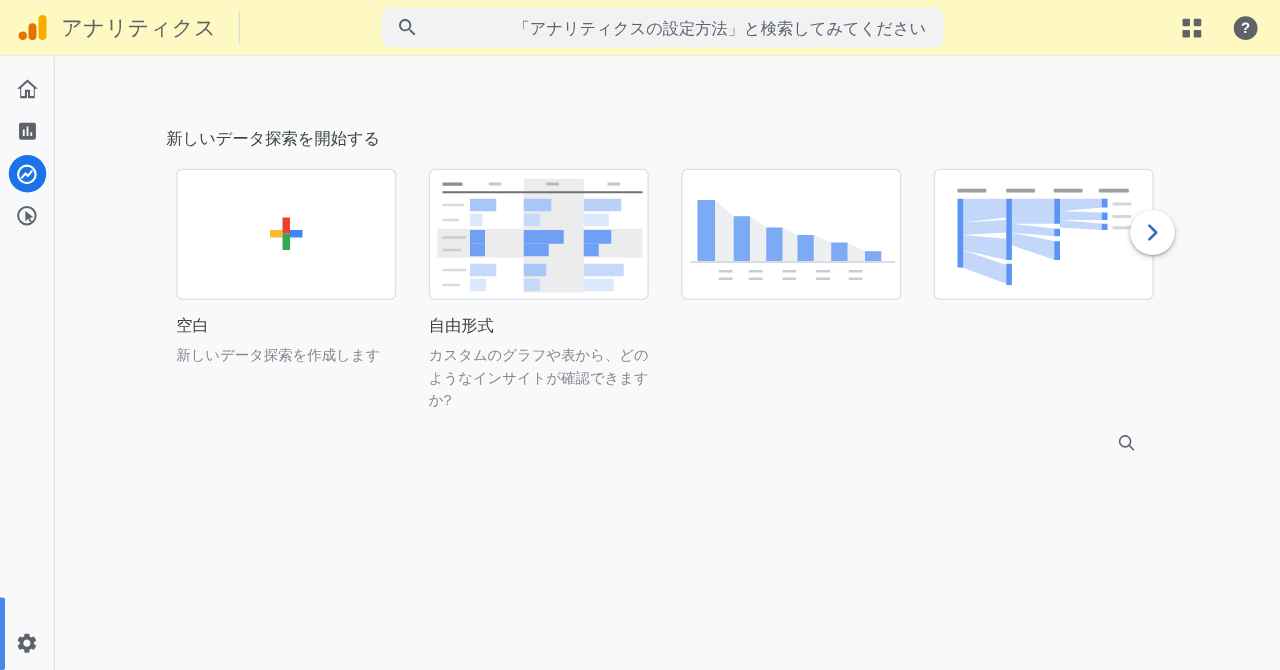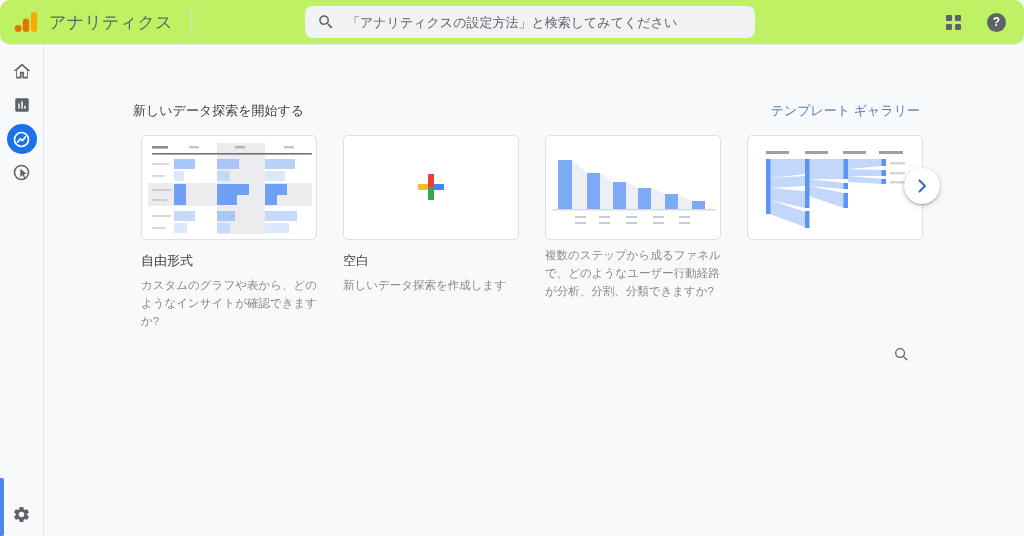--- a/index.html
+++ b/index.html
@@ -4,33 +4,33 @@
 <style>
   html,body{margin:0;padding:0;}
   body{
     width:1024px;height:536px;position:relative;overflow:hidden;
     background:#f8f9fa;
     font-family:"Liberation Sans","DejaVu Sans",sans-serif;
     -webkit-font-smoothing:antialiased;
   }
   
   .topbar{
-    position:absolute;top:0;left:0;right:0;height:44px;background:#bef264;
-    border-bottom:1px solid #e7e9ec;display:flex;align-items:center;z-index:6;border-radius:10px;
+    position:absolute;top:0;left:0;right:0;height:44px;background:#fef9c3;
+    border-bottom:1px solid #e7e9ec;display:flex;align-items:center;z-index:6;
   }
   .logo-wrap{display:flex;align-items:center;padding-left:14px;}
   .app-title{font-size:17px;color:#5f6368;margin-left:11px;letter-spacing:.3px;}
   .title-divider{width:1px;height:26px;background:#dadce0;margin-left:18px;}
   .searchbar{
     position:absolute;left:305px;top:6px;width:450px;height:32px;background:#f0f2f4;
     border-radius:8px;display:flex;align-items:center;padding:0 12px;box-sizing:border-box;
   }
   .search-input{
     flex:1;border:none;outline:none;background:transparent;font-size:13px;color:#5f6368;
-    margin-left:10px;font-family:inherit;
+    margin-left:10px;font-family:inherit;text-align:right;
   }
   .search-input::placeholder{color:#5f6368;opacity:1;}
   .topbar-right{position:absolute;right:18px;top:0;height:44px;display:flex;align-items:center;gap:26px;}
   .apps-grid{width:15px;height:15px;display:grid;grid-template-columns:6px 6px;grid-template-rows:6px 6px;gap:3px;cursor:pointer;}
   .apps-grid span{background:#5f6368;border-radius:1px;}
   .help-circle{
     width:19px;height:19px;border-radius:50%;background:#5f6368;color:#fff;font-size:12px;
     font-weight:bold;display:flex;align-items:center;justify-content:center;cursor:pointer;
   }
   
@@ -128,24 +128,36 @@
       <path fill="#5f6368" d="M19.14 12.94c.04-.3.06-.61.06-.94 0-.32-.02-.64-.07-.94l2.03-1.58c.18-.14.23-.41.12-.61l-1.92-3.32c-.12-.22-.37-.29-.59-.22l-2.39.96c-.5-.38-1.03-.7-1.62-.94l-.36-2.54c-.04-.24-.24-.41-.48-.41h-3.84c-.24 0-.43.17-.47.41l-.36 2.54c-.59.24-1.13.57-1.62.94l-2.39-.96c-.22-.08-.47 0-.59.22L2.74 8.87c-.12.21-.08.47.12.61l2.03 1.58c-.05.3-.09.63-.09.94s.02.64.07.94l-2.03 1.58c-.18.14-.23.41-.12.61l1.92 3.32c.12.22.37.29.59.22l2.39-.96c.5.38 1.03.7 1.62.94l.36 2.54c.05.24.24.41.48.41h3.84c.24 0 .44-.17.47-.41l.36-2.54c.59-.24 1.13-.56 1.62-.94l2.39.96c.22.08.47 0 .59-.22l1.92-3.32c.12-.22.07-.47-.12-.61l-2.01-1.58zM12 15.6c-1.98 0-3.6-1.62-3.6-3.6s1.62-3.6 3.6-3.6 3.6 1.62 3.6 3.6-1.62 3.6-3.6 3.6z"></path>
     </svg>
   </div>
   <div class="blue-strip"></div>
 </div>
 
 <div class="main">
 
   <div class="section-row">
     <span class="section-title">新しいデータ探索を開始する</span>
-    <span class="gallery-link">テンプレート ギャラリー</span>
   </div>
 
   <div class="cards">
+
+    <div class="card">
+      <div class="thumb">
+        <svg width="174" height="103" viewBox="0 0 174 103">
+          <rect x="74" y="48" width="10" height="6" fill="#f9bb2d"></rect>
+          <rect x="90" y="48" width="10" height="6" fill="#4285f4"></rect>
+          <rect x="84" y="38" width="6" height="13" fill="#ea4335"></rect>
+          <rect x="84" y="51" width="6" height="13" fill="#34a853"></rect>
+        </svg>
+      </div>
+      <div class="card-title">空白</div>
+      <div class="card-desc">新しいデータ探索を作成します</div>
+    </div>
 
     <div class="card">
       <div class="thumb">
         <svg width="174" height="103" viewBox="0 0 174 103">
           <rect x="75" y="7" width="48" height="91" fill="#ececee"></rect>
           <rect x="6" y="47" width="164" height="23" fill="#ececee"></rect>
           <rect x="10" y="10" width="16" height="2.6" fill="#8a8f94"></rect>
           <rect x="47" y="10" width="10" height="2.4" fill="#c3c6cb"></rect>
           <rect x="93" y="10" width="10" height="2.4" fill="#b4b8bd"></rect>
           <rect x="142" y="10" width="10" height="2.4" fill="#c3c6cb"></rect>
@@ -177,33 +189,20 @@
           <rect x="123" y="75" width="32" height="10" fill="#c6d9fa"></rect>
 
           <rect x="10" y="91" width="14" height="2" fill="#d8dbde"></rect>
           <rect x="32" y="87" width="13" height="10" fill="#dce8fb"></rect>
           <rect x="75" y="87" width="13" height="10" fill="#c6d9fa"></rect>
           <rect x="123" y="87" width="24" height="10" fill="#dce8fb"></rect>
         </svg>
       </div>
       <div class="card-title">自由形式</div>
       <div class="card-desc">カスタムのグラフや表から、どのようなインサイトが確認できますか?</div>
-    </div>
-
-    <div class="card">
-      <div class="thumb">
-        <svg width="174" height="103" viewBox="0 0 174 103">
-          <rect x="74" y="48" width="10" height="6" fill="#f9bb2d"></rect>
-          <rect x="90" y="48" width="10" height="6" fill="#4285f4"></rect>
-          <rect x="84" y="38" width="6" height="13" fill="#ea4335"></rect>
-          <rect x="84" y="51" width="6" height="13" fill="#34a853"></rect>
-        </svg>
-      </div>
-      <div class="card-title">空白</div>
-      <div class="card-desc">新しいデータ探索を作成します</div>
     </div>
 
     <div class="card">
       <div class="thumb">
         <svg width="174" height="103" viewBox="0 0 174 103">
           <path fill="#edeff2" d="M12 24 L26 24 L41 37 L54 37 L67 46 L80 46 L92 52 L105 52 L119 58 L132 58 L146 65 L159 65 L159 73 L12 73 Z"></path>
           <rect x="12" y="24" width="14" height="49" fill="#7daaf5"></rect>
           <rect x="41" y="37" width="13" height="36" fill="#7daaf5"></rect>
           <rect x="67" y="46" width="13" height="27" fill="#7daaf5"></rect>
           <rect x="92" y="52" width="13" height="21" fill="#7daaf5"></rect>
@@ -217,21 +216,20 @@
               <rect x="53" y="86" width="11" height="2"></rect>
             <rect x="80" y="80" width="11" height="2"></rect>
               <rect x="80" y="86" width="11" height="2"></rect>
             <rect x="107" y="80" width="11" height="2"></rect>
               <rect x="107" y="86" width="11" height="2"></rect>
             <rect x="133" y="80" width="11" height="2"></rect>
               <rect x="133" y="86" width="11" height="2"></rect>
           </g>
         </svg>
       </div>
-      <div class="card-desc">複数のステップから成るファネルで、どのようなユーザー行動経路が分析、分割、分類できますか?</div>
     </div>
 
     <div class="card">
       <div class="thumb">
         <svg width="174" height="103" viewBox="0 0 174 103">
           <g fill="#9aa0a6">
             <rect x="18" y="15" width="23" height="3"></rect>
             <rect x="57" y="15" width="23" height="3"></rect>
             <rect x="95" y="15" width="23" height="3"></rect>
             <rect x="131" y="15" width="24" height="3"></rect>

